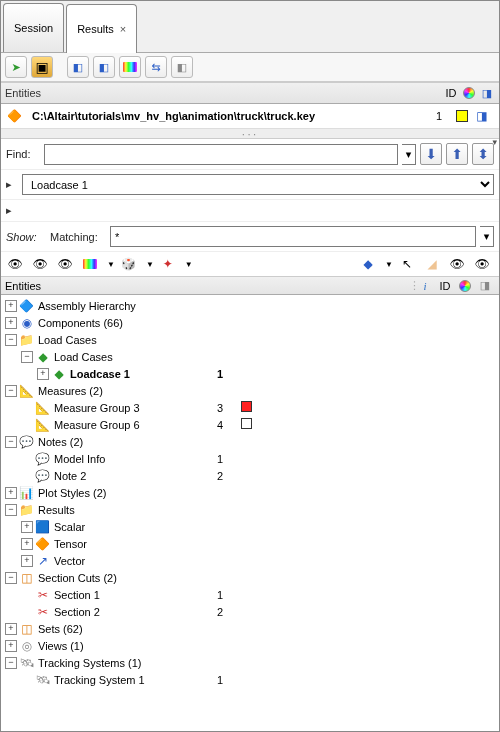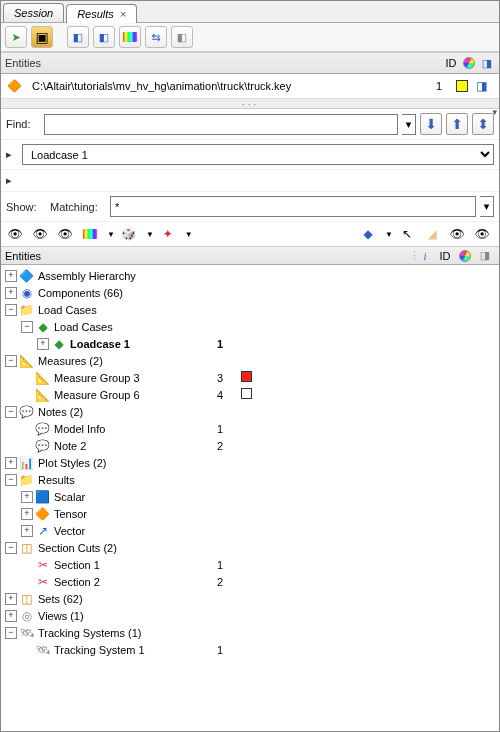--- a/index.html
+++ b/index.html
@@ -1,46 +1,46 @@
 <!DOCTYPE html>
 <html><head>
 <meta charset="utf-8">
 <style>
   * { box-sizing: border-box; font-family: Tahoma, Arial, sans-serif; font-size: 11px; }
   body { margin: 0; padding: 0; width: 500px; height: 732px; background: #ffffff; border: 1px solid #888; overflow: hidden; }
 
   
   .tabs { display: flex; background: #f0f0f0; border-bottom: 1px solid #aaa; padding: 2px 2px 0 2px; }
-  .tab { padding: 3px 10px; border: 1px solid #888; border-bottom: none; border-radius: 4px 4px 0 0; background: linear-gradient(#fff,#e8e8e8); margin-right: 2px; cursor: default; font-style: italic; }
+  .tab { padding: 18px 10px; border: 1px solid #888; border-bottom: none; border-radius: 4px 4px 0 0; background: linear-gradient(#fff,#e8e8e8); margin-right: 2px; cursor: default; }
   .tab.active { background: #fff; position: relative; top: 1px; }
   .tab .x { margin-left: 6px; color: #555; }
 
   
   .toolbar { display: flex; align-items: center; gap: 4px; padding: 3px 4px; background: #f7f7f7; border-bottom: 1px solid #ccc; }
   .tbtn { width: 22px; height: 22px; border: 1px solid #bbb; border-radius: 3px; background: linear-gradient(#fff,#eee); display: flex; align-items: center; justify-content: center; font-size: 14px; cursor: pointer; }
   .sep { width: 6px; }
 
   
   .panel-hdr { display: flex; align-items: center; background: linear-gradient(#f0f0f0,#e4e4e4); border-top: 1px solid #ccc; border-bottom: 1px solid #aaa; padding: 2px 4px; }
   .panel-hdr .title { flex: 1; font-weight: normal; color: #333; }
   .hdr-ic { width: 16px; height: 16px; margin-left: 2px; display:flex; align-items:center; justify-content:center; }
 
   
   .file-row { display:flex; align-items:center; padding: 4px 6px; border-bottom: 1px solid #ddd; gap: 6px; }
-  .file-row .path { font-weight: normal; flex: 1; white-space: nowrap; overflow:hidden; text-overflow: ellipsis; }
+  .file-row .path { font-weight: bold; flex: 1; white-space: nowrap; overflow:hidden; text-overflow: ellipsis; }
   .file-row .swatch { width: 12px; height: 12px; border: 1px solid #333; background: #ffff00; }
 
   
   .dragbar { height: 10px; background: #eee; display:flex; align-items:center; justify-content:center; border-bottom:1px solid #ccc; }
   .dragbar .dots::before { content:"···"; color:#888; letter-spacing:2px; }
 
   
   .row { display:flex; align-items:center; padding: 4px 5px; gap: 4px; border-bottom:1px solid #eee;}
   .lbl { min-width: 34px; color:#222; }
-  .lbl-show { min-width: 40px;}
+  .lbl-show { min-width: 40px; font-style: italic;}
   .lbl-match { min-width: 56px;}
   input.text, select { border: 1px solid #7a7a7a; background:#fff; padding: 2px 4px; height: 21px; }
   .find-input { flex:1; }
   .arrow-btn { width:22px; height:22px; border:1px solid #999; border-radius:2px; background:linear-gradient(#fff,#eee); display:flex; align-items:center; justify-content:center; font-size:14px; color:#3a5fb5; cursor:pointer;}
 
   .wide-select { flex:1; }
   .left-gutter { width:12px; }
 
   
 

